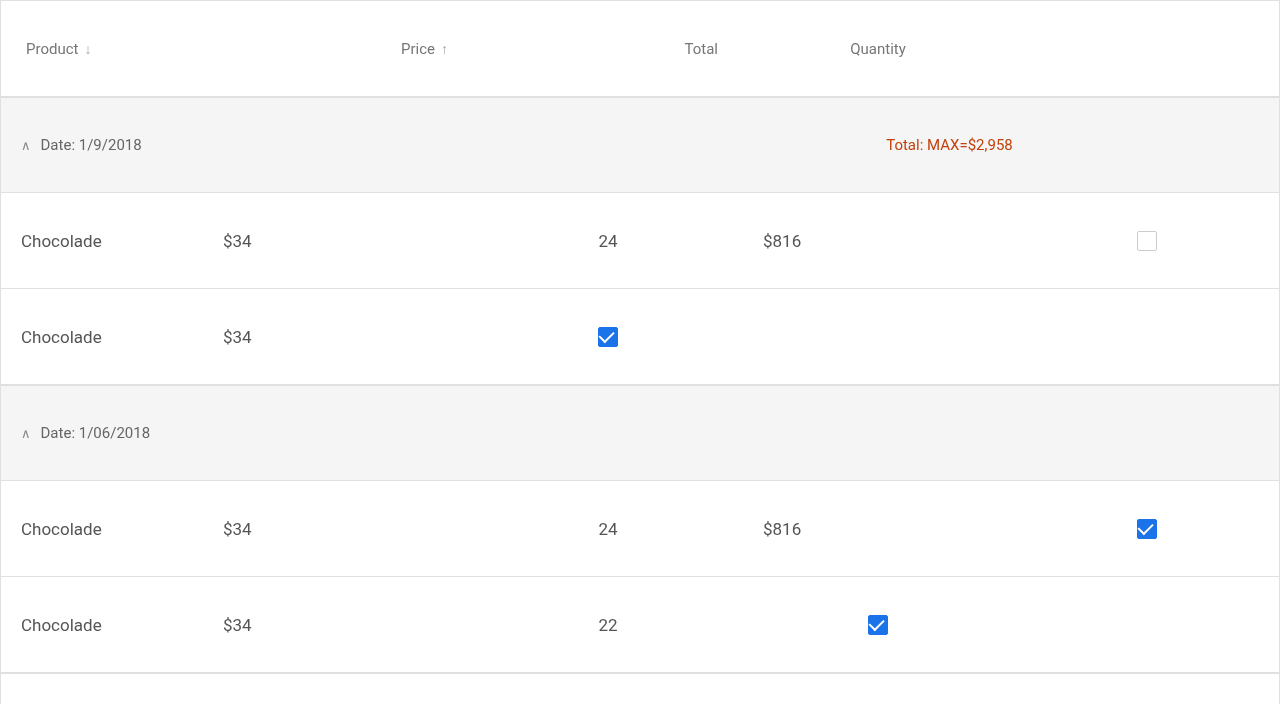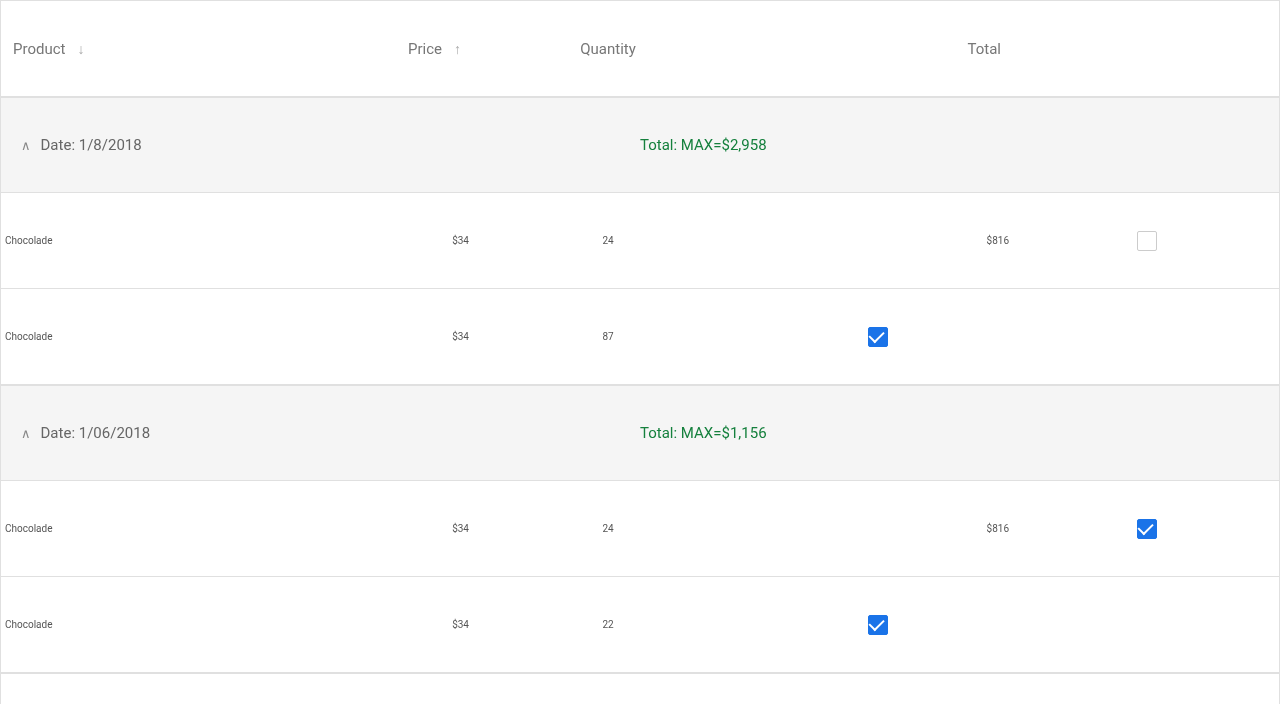--- a/index.html
+++ b/index.html
@@ -24,26 +24,26 @@
     .header-row {
       display: grid;
       grid-template-columns: 202px 270px 270px 270px 268px;
       border-bottom: 1px solid #e0e0e0;
       height: 96px;
       align-items: center;
       background: #fff;
     }
 
     .header-cell {
-      padding: 0 12px;
+      padding: 0 25px;
       color: #777;
       font-size: 15px;
       display: flex;
       align-items: center;
-      gap: 12px;
+      gap: 6px;
     }
 
     .header-cell.right {
       justify-content: flex-end;
     }
 
     .header-cell.center {
       justify-content: center;
     }
 
@@ -68,48 +68,47 @@
 
     .group-left {
       display: flex;
       align-items: center;
       gap: 10px;
       color: #666;
       font-size: 15px;
     }
 
     .group-right {
-      text-align: left;
-      color: #15803d;
+      text-align: center;
+      color: #c2410c;
       font-size: 15px;
     }
 
     .chevron-icon {
       color: #888;
       font-size: 13px;
     }
 
     
     .data-row {
       display: grid;
       grid-template-columns: 202px 270px 270px 270px 268px;
       border-bottom: 1px solid #e0e0e0;
       height: 96px;
       align-items: center;
       background: #fff;
     }
 
     .data-cell {
-      padding: 0 4px;
+      padding: 0 20px;
       color: #555;
-      font-size: 10px;
+      font-size: 17px;
     }
 
     .data-cell.right {
-      text-align: right;
     }
 
     .data-cell.center {
       display: flex;
       align-items: center;
       justify-content: center;
     }
 
     
     .checkbox-wrapper {
@@ -167,65 +166,63 @@
 
   <div class="header-row">
     <div class="header-cell">
       <span>Product</span>
       <span class="sort-icon">↓</span>
     </div>
     <div class="header-cell right">
       <span>Price</span>
       <span class="sort-icon">↑</span>
     </div>
+    <div class="header-cell right">
+      <span>Total</span>
+    </div>
     <div class="header-cell center">
       <span>Quantity</span>
-    </div>
-    <div class="header-cell right">
-      <span>Total</span>
     </div>
   </div>
 
   <div class="group-header">
     <div class="group-left">
       <span class="chevron-icon">∧</span>
-      <span>Date: 1/8/2018</span>
+      <span>Date: 1/9/2018</span>
     </div>
     <div class="group-right">Total: MAX=$2,958</div>
   </div>
 
   <div class="data-row">
     <div class="data-cell">Chocolade</div>
     <div class="data-cell right">$34</div>
     <div class="data-cell center">24</div>
     <div class="data-cell right">$816</div>
     <div class="data-cell center">
       <div class="checkbox-wrapper">
         <div class="checkbox-unchecked"></div>
       </div>
     </div>
   </div>
 
   <div class="data-row">
     <div class="data-cell">Chocolade</div>
     <div class="data-cell right">$34</div>
-    <div class="data-cell center">87</div>
     <div class="data-cell center">
       <div class="checkbox-wrapper">
         <div class="checkbox-checked"></div>
       </div>
     </div>
   </div>
 
   <div class="group-header">
     <div class="group-left">
       <span class="chevron-icon">∧</span>
       <span>Date: 1/06/2018</span>
     </div>
-    <div class="group-right">Total: MAX=$1,156</div>
   </div>
 
   <div class="data-row">
     <div class="data-cell">Chocolade</div>
     <div class="data-cell right">$34</div>
     <div class="data-cell center">24</div>
     <div class="data-cell right">$816</div>
     <div class="data-cell center">
       <div class="checkbox-wrapper">
         <div class="checkbox-checked"></div>

